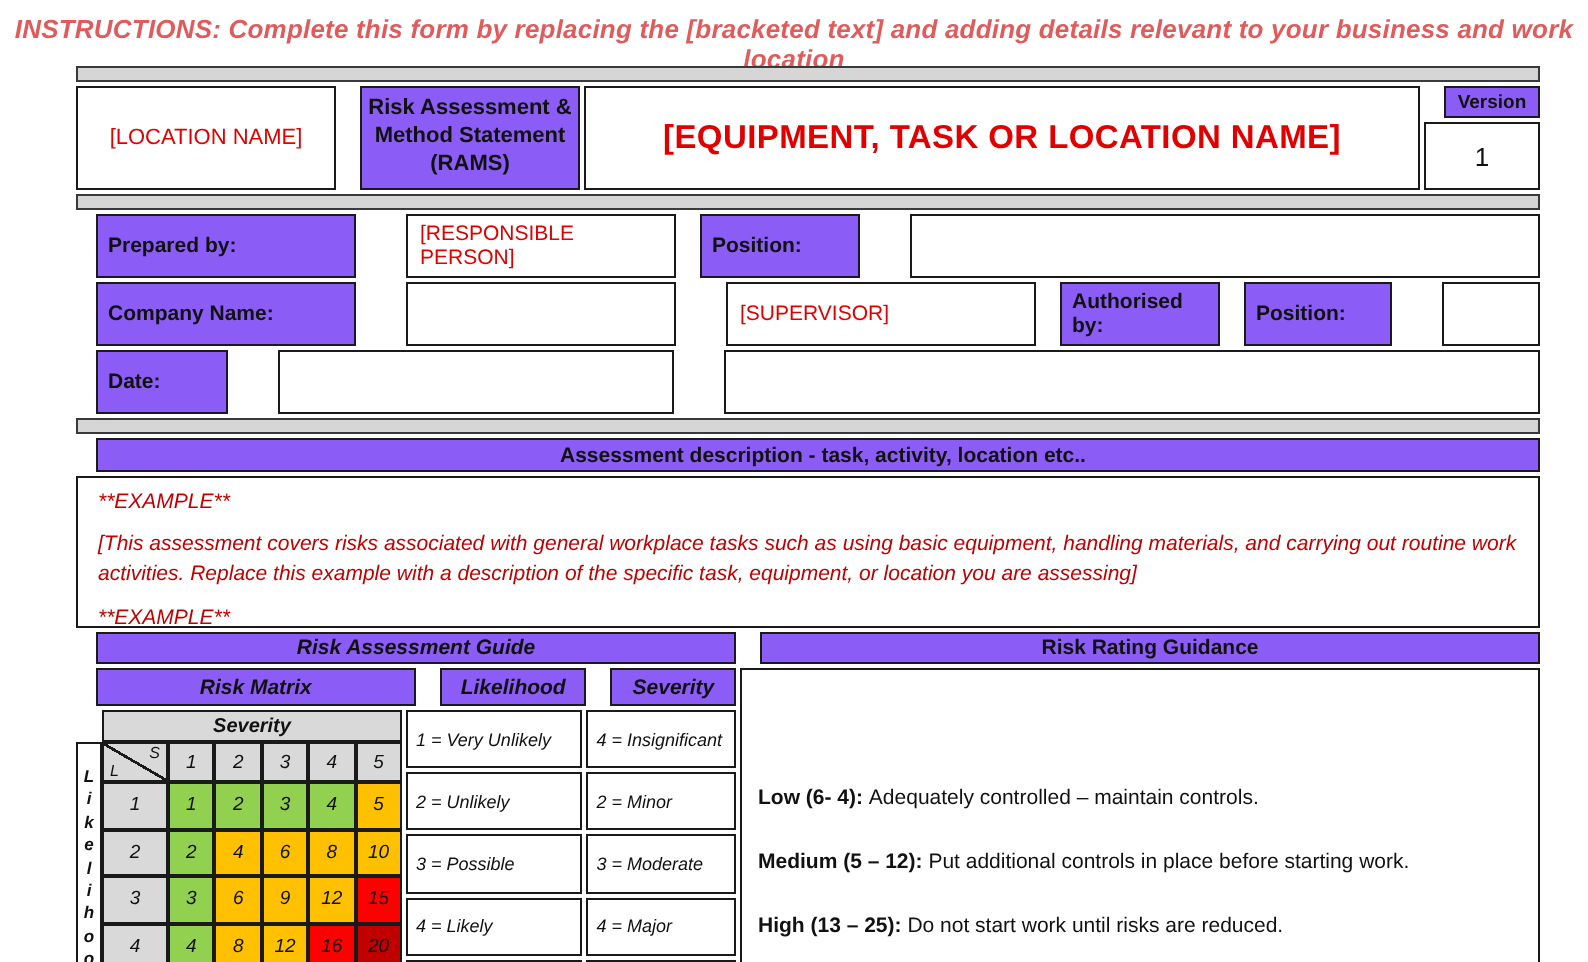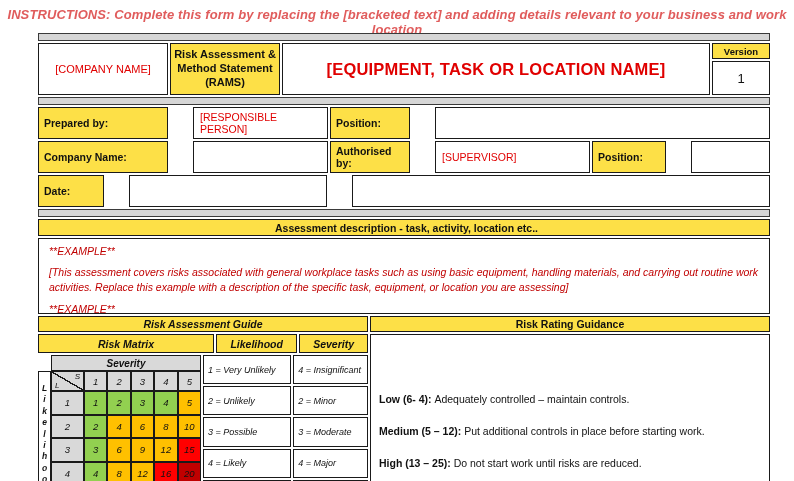--- a/index.html
+++ b/index.html
@@ -9,21 +9,21 @@
 
   .instructions { padding-top: 7px; text-align: center; font-style: italic; font-weight: 600;
                   font-size: 13px; color: #e05c5c; letter-spacing: 0.1px; }
 
   .form { position: absolute; left: 38px; top: 33px; width: 732px;
           display: flex; flex-direction: column; gap: 2px; }
 
   .bar { height: 8px; background: #d6d6d6; border: 1px solid #3a3a3a; }
   .row { display: flex; gap: 2px; }
   .cell { border: 1px solid #1a1a1a; background: #fff; display: flex; align-items: center; }
-  .gray { background: #fde047; }
+  .gray { background: #8b5cf6; margin-left: 10px; }
   .lbl { font-weight: bold; font-size: 10.5px; padding-left: 5px; }
   .val { font-size: 10.5px; padding-left: 6px; margin-left: 23px; }
   .red { color: #e00000; }
   .center { justify-content: center; text-align: center; }
 
   
   .hdr-row { height: 52px; }
   .c-company { width: 130px; font-size: 11px; }
   .c-rams { width: 110px; font-weight: bold; font-size: 11px; line-height: 1.25; padding: 2px; }
   .c-equip { flex: 1; font-weight: bold; font-size: 16.5px; letter-spacing: 0.2px; }
@@ -80,43 +80,43 @@
 
 <div class="page">
 
   <div class="instructions">INSTRUCTIONS: Complete this form by replacing the [bracketed text] and adding details relevant to your business and work location</div>
 
   <div class="form">
 
     <div class="bar"></div>
 
     <div class="row hdr-row">
-      <div class="cell c-company center red">[COMPANY NAME]</div>
+      <div class="cell c-company center red">[LOCATION NAME]</div>
       <div class="cell c-rams gray center">Risk Assessment &amp; Method Statement (RAMS)</div>
       <div class="cell c-equip center red">[EQUIPMENT, TASK OR LOCATION NAME]</div>
       <div class="c-version">
         <div class="cell vh gray center">Version</div>
         <div class="cell vv center">1</div>
       </div>
     </div>
 
     <div class="bar"></div>
 
     <div class="row detail-row">
       <div class="cell gray lbl" style="width:130px">Prepared by:</div>
       <div class="cell val red" style="width:135px">[RESPONSIBLE PERSON]</div>
       <div class="cell gray lbl" style="width:80px">Position:</div>
       <div class="cell val" style="flex:1"></div>
     </div>
 
     <div class="row detail-row">
       <div class="cell gray lbl" style="width:130px">Company Name:</div>
       <div class="cell val" style="width:135px"></div>
+      <div class="cell val red" style="width:155px">[SUPERVISOR]</div>
       <div class="cell gray lbl" style="width:80px">Authorised by:</div>
-      <div class="cell val red" style="width:155px">[SUPERVISOR]</div>
       <div class="cell gray lbl" style="width:74px">Position:</div>
       <div class="cell val" style="flex:1"></div>
     </div>
 
     <div class="row detail-row">
       <div class="cell gray lbl" style="width:66px">Date:</div>
       <div class="cell val" style="width:198px"></div>
       <div class="cell val" style="flex:1"></div>
     </div>
 

